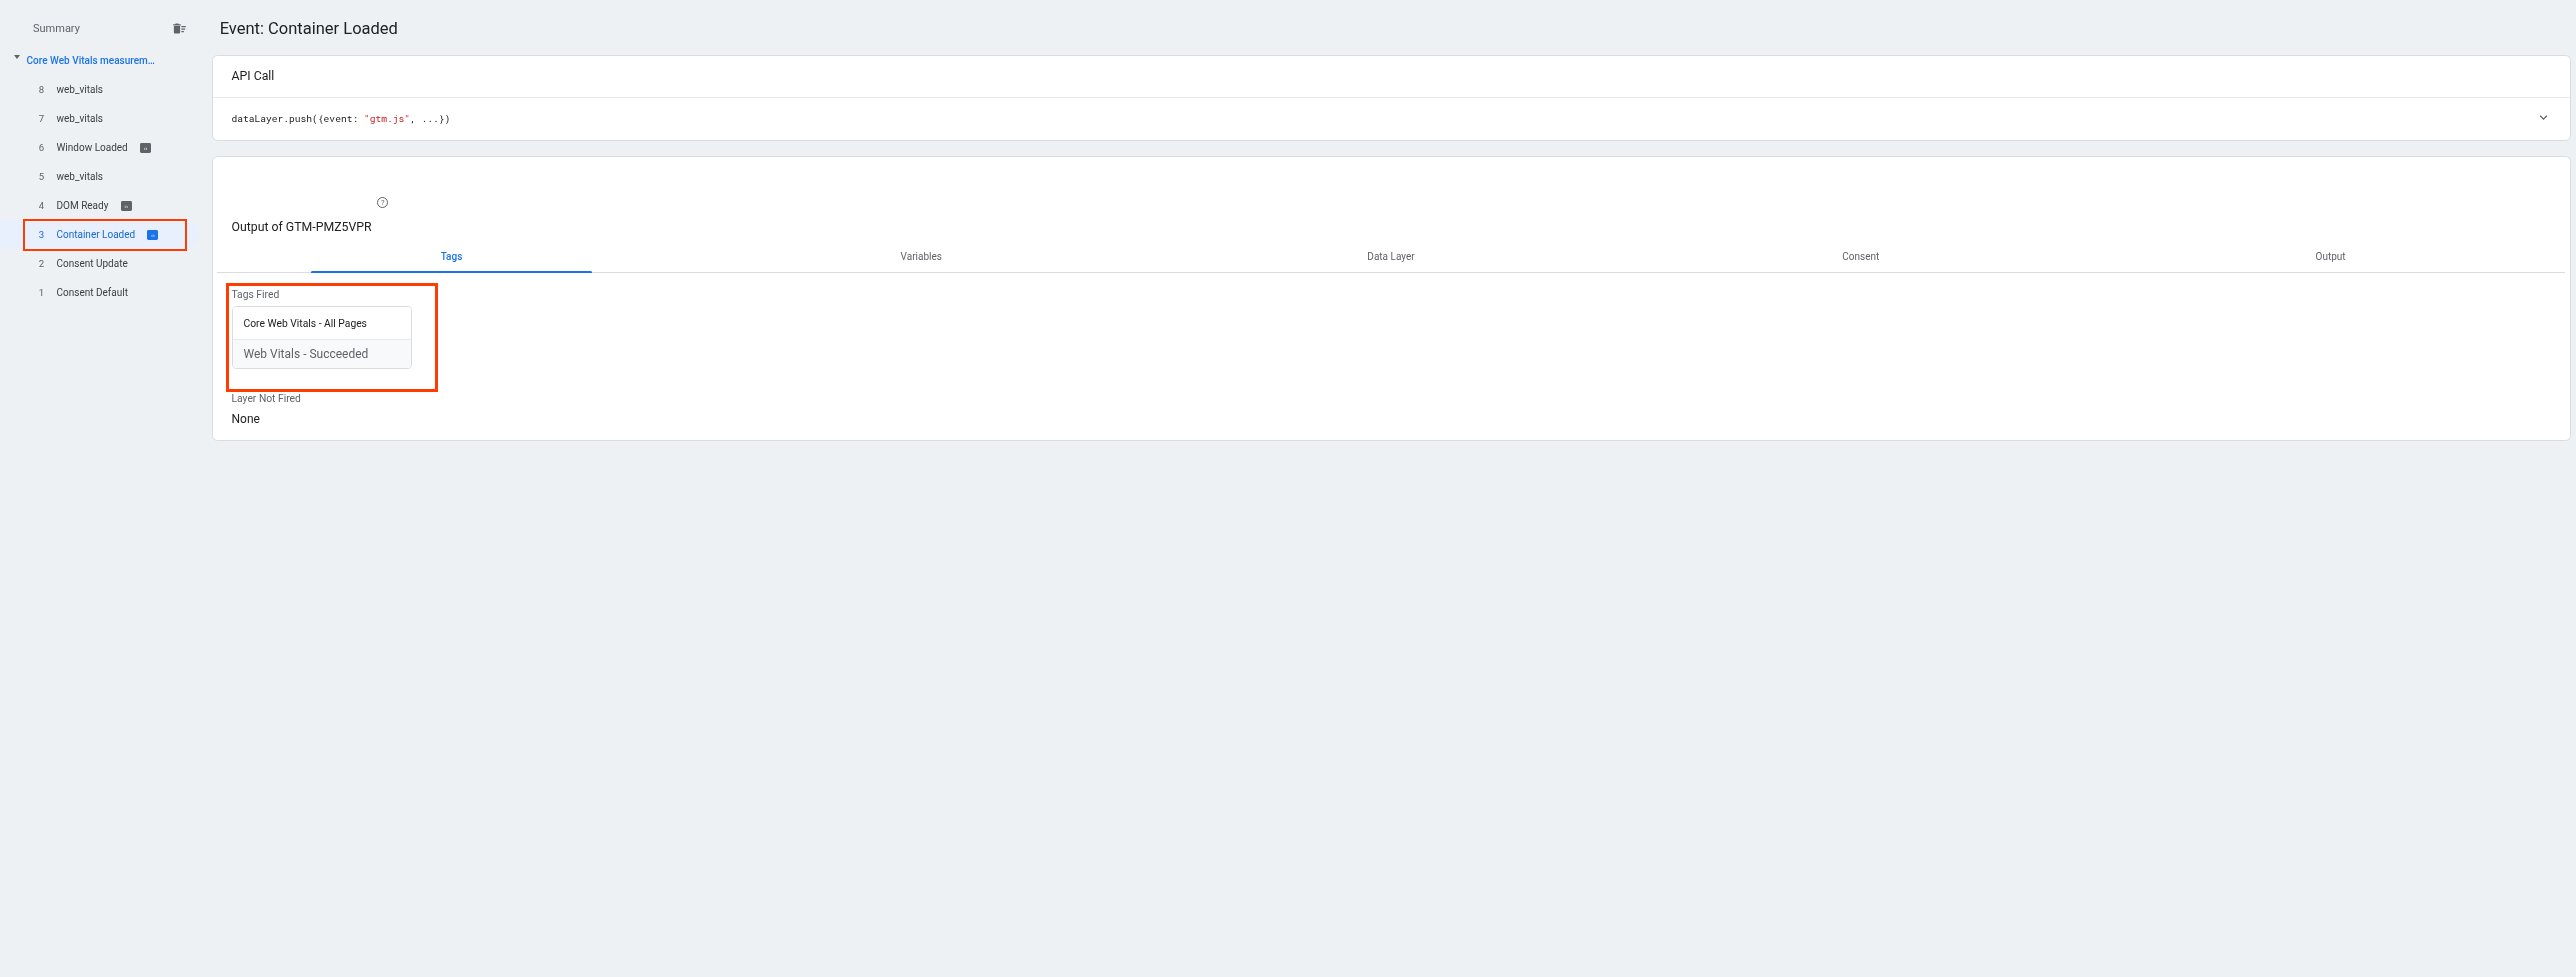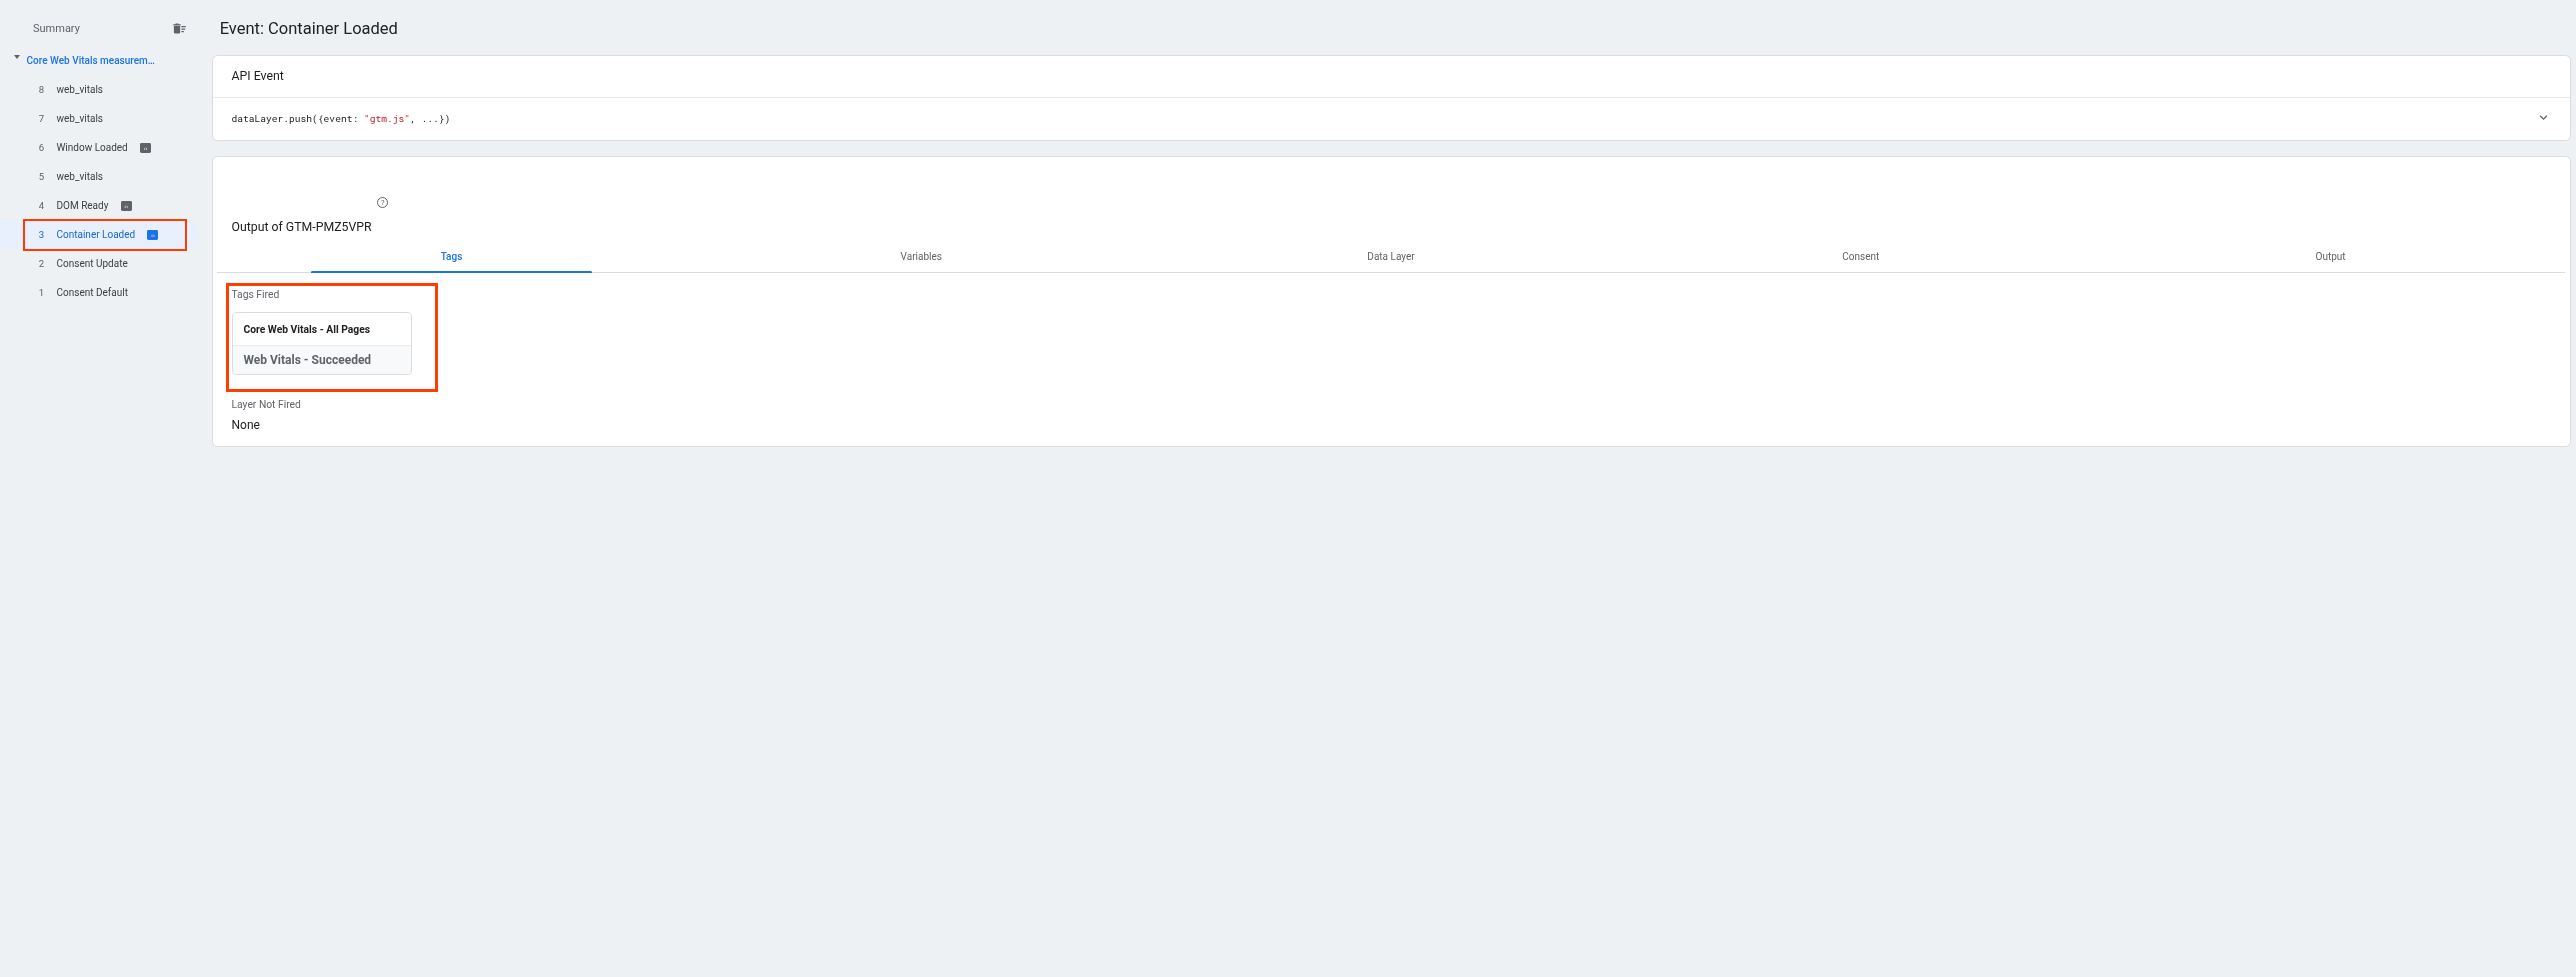--- a/index.html
+++ b/index.html
@@ -231,29 +231,28 @@
       border: 3.4px solid #ff3d00;
       top: 0;
       left: 0;
       width: 206px;
       height: 103px;
       pointer-events: none;
     }
     .section-label {
       color: #5f6368;
       font-size: 10.3px;
-      margin-bottom: 11px;
+      margin-bottom: 5px;
     }
     .tag-card {
       border: 0.7px solid #dadce0;
       border-radius: 4.1px;
       overflow: hidden;
       width: 180px;
       cursor: pointer;
-      font-weight: bold;
     }
     .tag-card-title {
       padding: 9.6px 11px;
       font-size: 10.3px;
       color: #202124;
       background: #fff;
     }
     .tag-card-sub {
       padding: 6.9px 11px;
       font-size: 12px;
@@ -328,21 +327,21 @@
           <span class="event-num">1</span>
           <span class="event-label">Consent Default</span>
         </li>
       </ul>
   </aside>
 
   <main class="main">
     <h1 class="page-title">Event: Container Loaded</h1>
 
     <div class="card">
-      <div class="card-header">API Event</div>
+      <div class="card-header">API Call</div>
       <div class="card-body api-row">
         <div class="code-line">
           <span>dataLayer.push({event: </span><span class="code-str">"gtm.js"</span><span>, ...})</span>
         </div>
         <span class="expand-icon">
           <svg width="15" height="15" viewBox="0 0 24 24" fill="currentColor">
               <path d="M7.41 8.59 12 13.17l4.59-4.58L18 10l-6 6-6-6 1.41-1.41z"></path>
             </svg>
         </span>
       </div>

